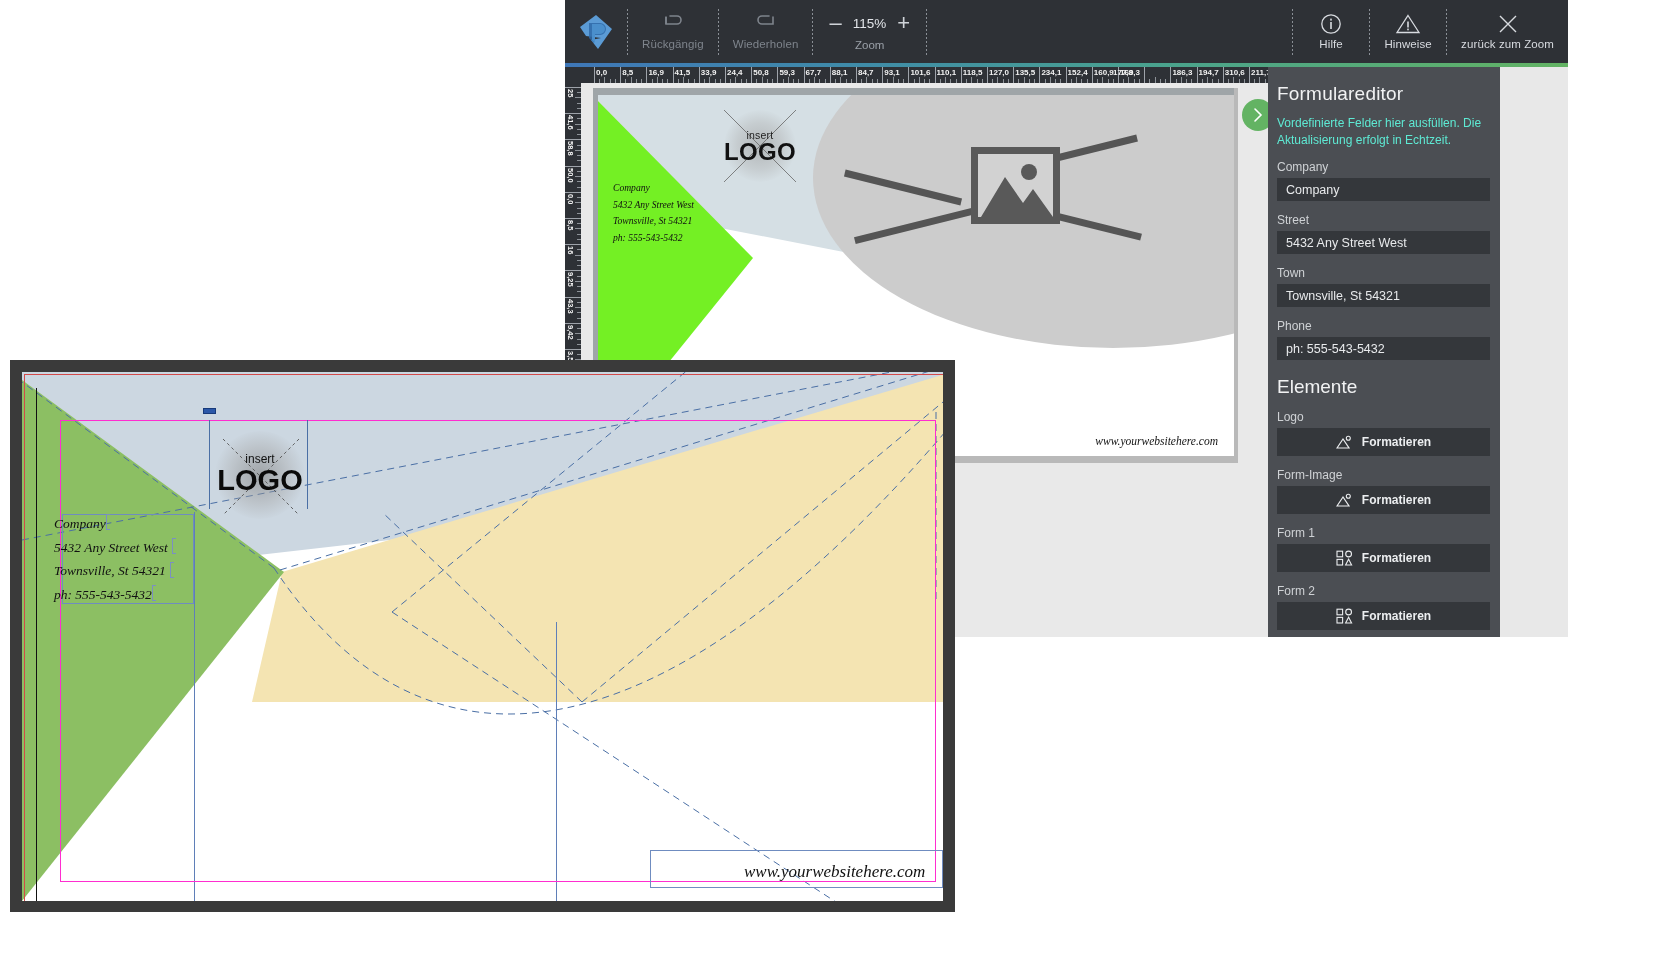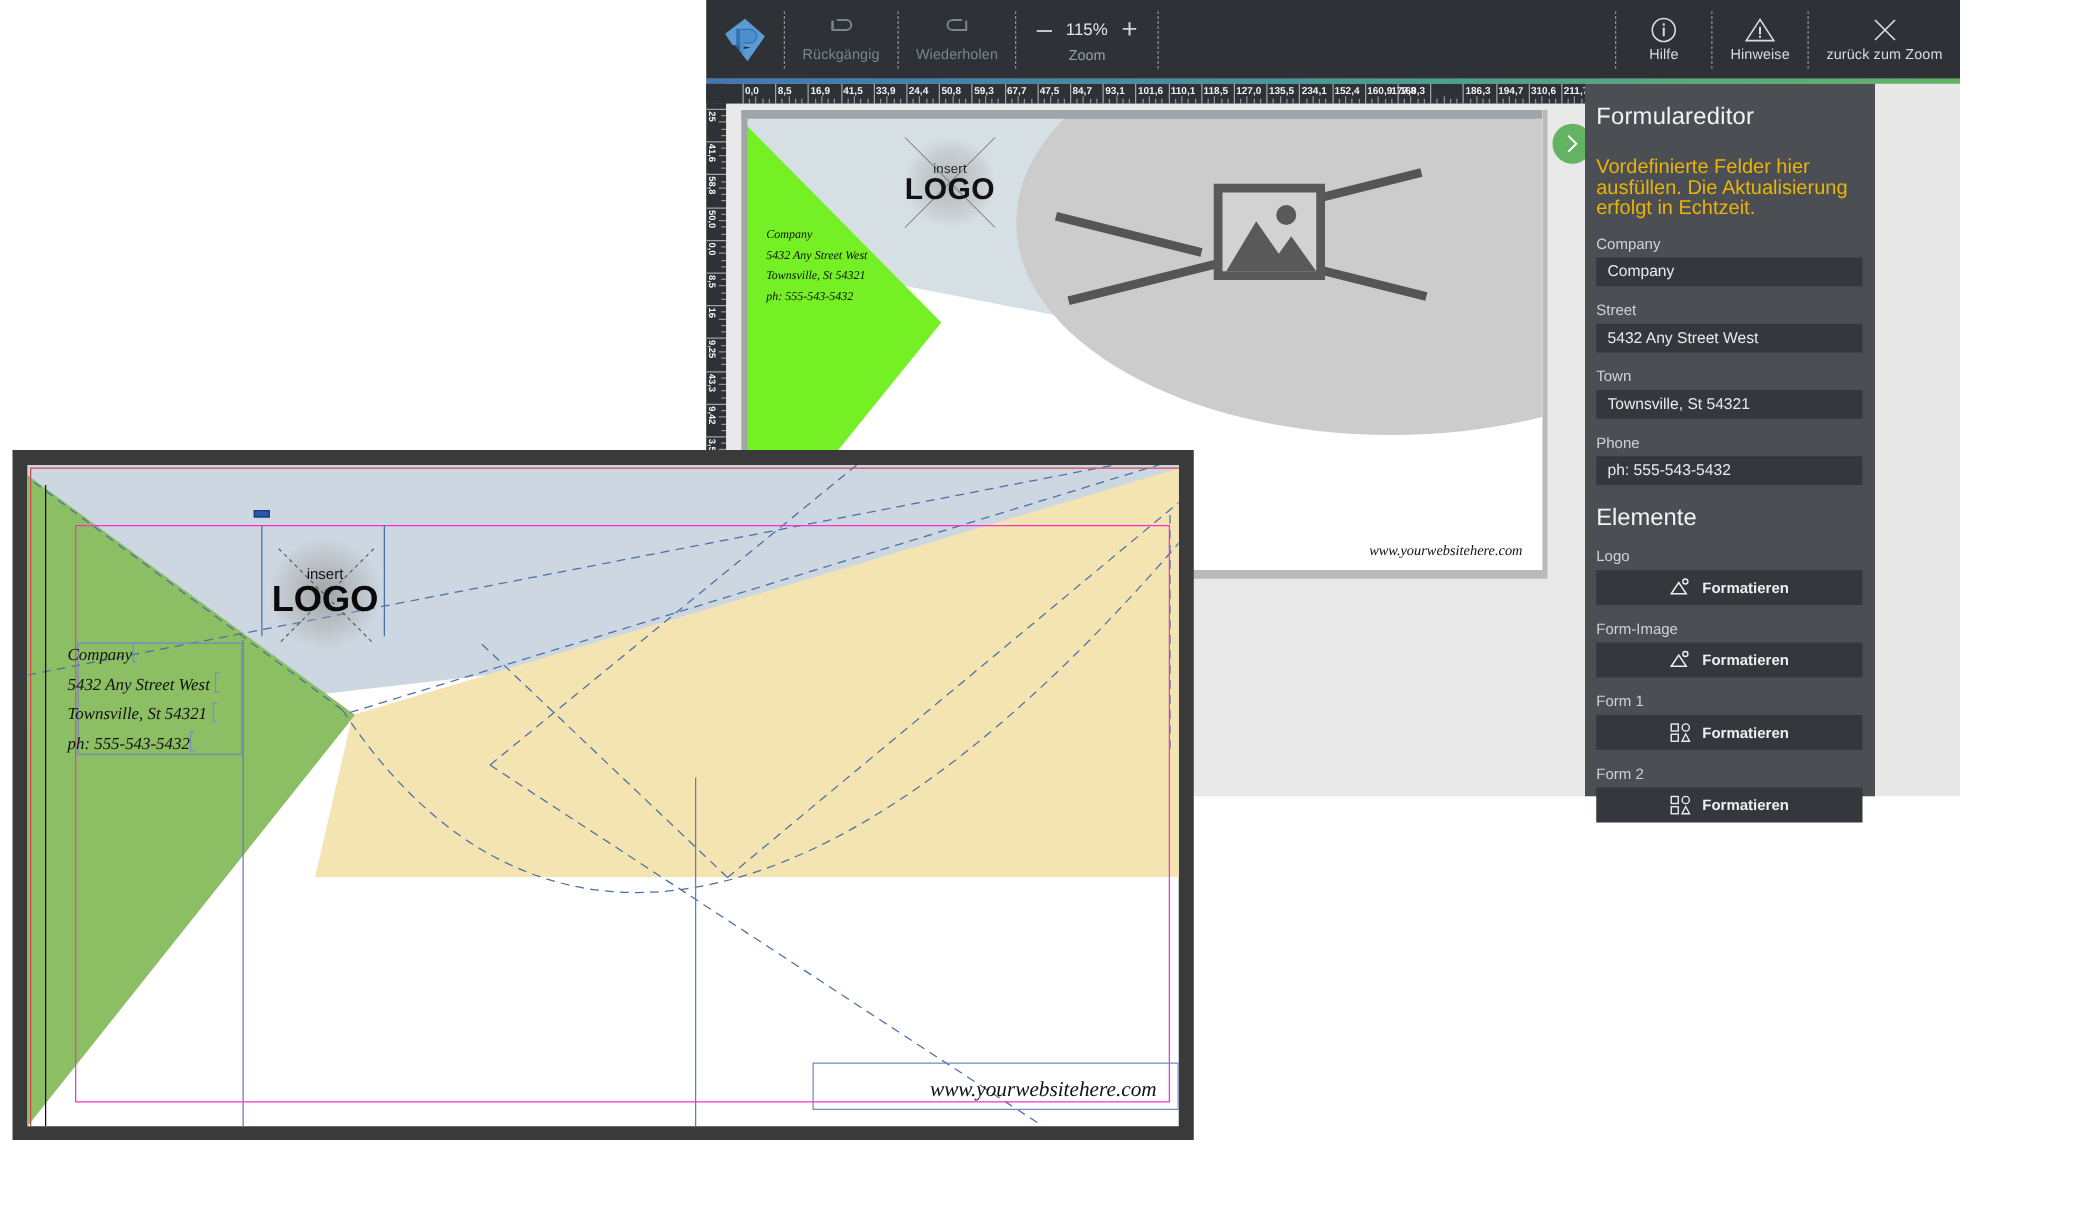--- a/index.html
+++ b/index.html
@@ -130,21 +130,21 @@
     background:#63b363; display:flex; align-items:center; justify-content:center;
     color:#ffffff; z-index:5;
   }
 
   
   .rpanel {
     position:absolute; left:703px; top:67px; width:232px; height:570px;
     background:#4b4e53; color:#e6e8ea; padding:16px 8px 0 9px;
   }
   .rp-title { font-size:19px; color:#f1f2f3; font-weight:400; letter-spacing:.2px; }
-  .rp-sub { font-size:16px; color:#eab308; line-height:16.5px; margin-top:21px; }
+  .rp-sub { font-size:12px; color:#5eead4; line-height:16.5px; margin-top:10px; }
   .rp-flabel { font-size:12px; color:#cfd2d5; margin-top:12px; margin-bottom:4px; }
   .rp-input {
     width:213px; height:23px; background:#34373b; border:none; outline:none;
     color:#e8eaec; font-size:12.5px; padding:0 9px; font-family:"Liberation Sans", sans-serif;
   }
   .rp-section { font-size:19px; color:#f1f2f3; margin-top:16px; }
   .rp-btn {
     width:213px; height:28px; background:#34373b; border:none;
     color:#eceef0; font-size:12px; font-weight:bold;
     display:flex; align-items:center; justify-content:center; gap:9px;
@@ -373,21 +373,21 @@
         <div class="minor" style="left: 222.88px; height: 6px;"></div>
         <div class="minor" style="left: 228.12px; height: 4px;"></div>
         <div class="minor" style="left: 233.36px; height: 4px;"></div>
         <div class="tick" style="left: 238.6px;"></div>
         <div class="tnum" style="left: 240.6px;">67,7</div>
         <div class="minor" style="left: 243.84px; height: 4px;"></div>
         <div class="minor" style="left: 249.08px; height: 6px;"></div>
         <div class="minor" style="left: 254.32px; height: 4px;"></div>
         <div class="minor" style="left: 259.56px; height: 4px;"></div>
         <div class="tick" style="left: 264.8px;"></div>
-        <div class="tnum" style="left: 266.8px;">47,5</div>
+        <div class="tnum" style="left: 266.8px;">88,1</div>
         <div class="minor" style="left: 270.04px; height: 4px;"></div>
         <div class="minor" style="left: 275.28px; height: 6px;"></div>
         <div class="minor" style="left: 280.52px; height: 4px;"></div>
         <div class="minor" style="left: 285.76px; height: 4px;"></div>
         <div class="tick" style="left: 291px;"></div>
         <div class="tnum" style="left: 293px;">84,7</div>
         <div class="minor" style="left: 296.24px; height: 4px;"></div>
         <div class="minor" style="left: 301.48px; height: 6px;"></div>
         <div class="minor" style="left: 306.72px; height: 4px;"></div>
         <div class="minor" style="left: 311.96px; height: 4px;"></div>

